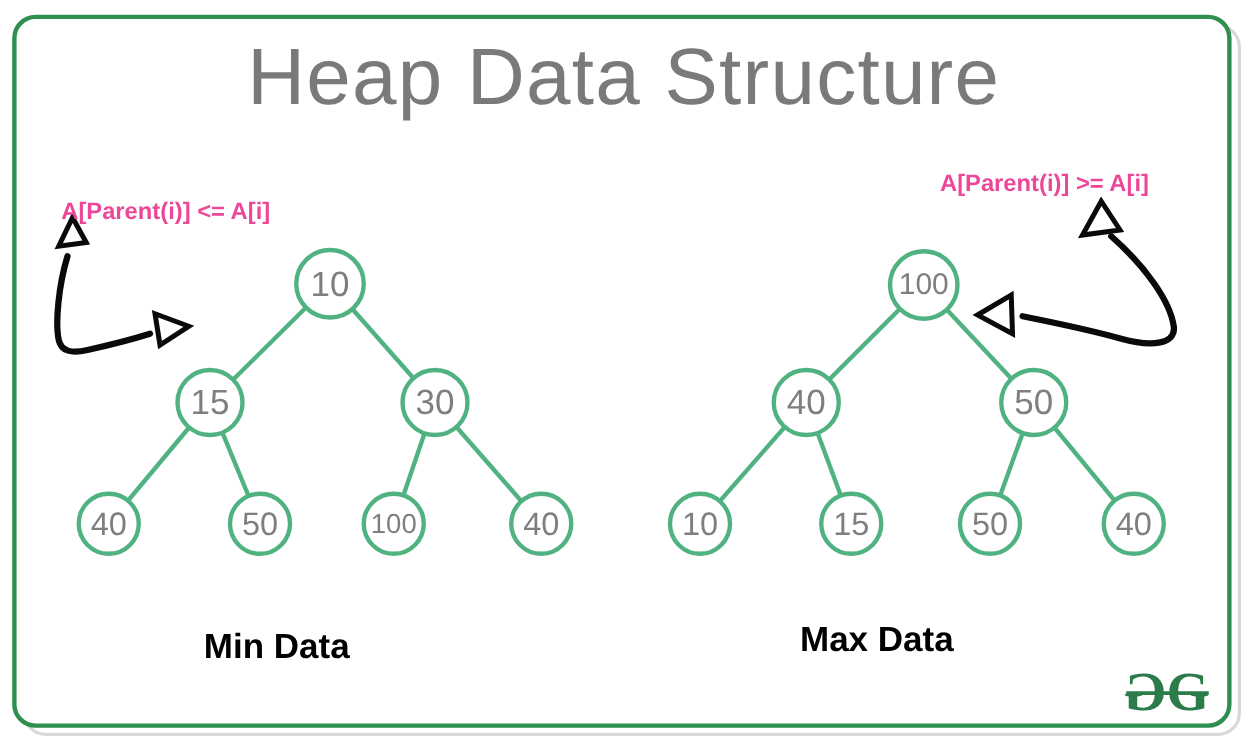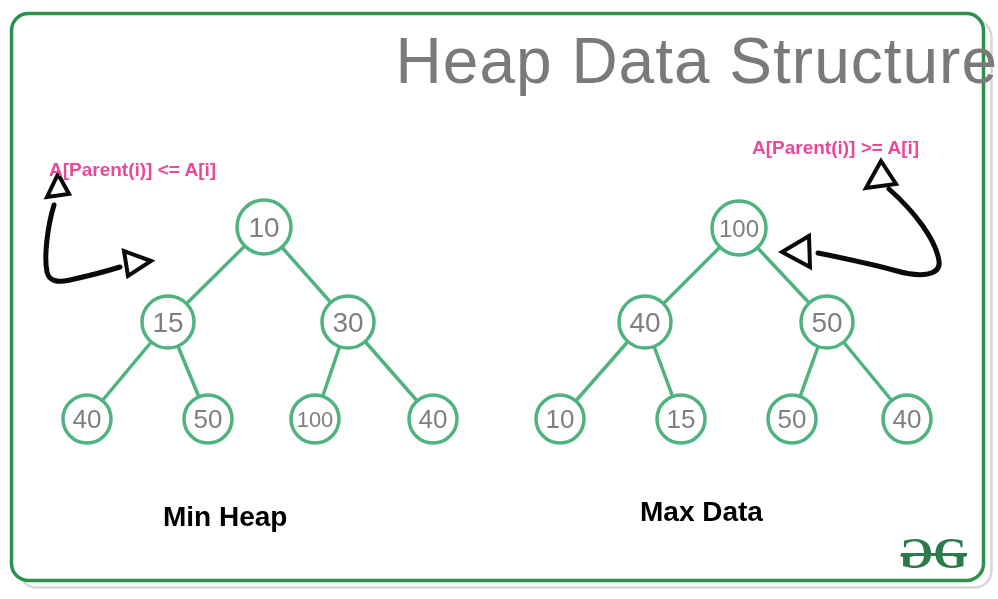--- a/index.html
+++ b/index.html
@@ -2,21 +2,21 @@
 <html><head>
 <meta charset="utf-8">
 <style>
   html,body{margin:0;padding:0;background:#ffffff;}
   .canvas{
     position:relative;width:998px;height:599px;background:#ffffff;
     font-family:"Liberation Sans",sans-serif;overflow:hidden;
   }
   .diagram-svg{position:absolute;left:0;top:0;}
   .title{
-    position:absolute;top:24px;left:0;width:100%;text-align:right;
+    position:absolute;top:24px;left:0;width:100%;text-align:center;
     font-size:64px;font-weight:400;color:#7a7a7a;letter-spacing:1px;
     white-space:nowrap;
   }
   .annotation{
     position:absolute;font-weight:bold;font-size:19px;color:#ec4899;
     white-space:nowrap;
   }
   .anno-min{left:49px;top:159px;}
   .anno-max{left:752px;top:137px;}
   .heap-label{
@@ -128,21 +128,21 @@
       <polygon class="arrow-head" points="782,252 809,236 810,267"></polygon>
     </g>
   </svg>
 
   <div class="title">Heap Data Structure</div>
 
   <div class="annotation anno-min">A[Parent(i)] &lt;= A[i]</div>
 
   <div class="annotation anno-max">A[Parent(i)] &gt;= A[i]</div>
 
-  <div class="heap-label label-min">Min Heap</div>
+  <div class="heap-label label-min">Min Data</div>
 
   <div class="heap-label label-max">Max Data</div>
 
   <div class="logo">
     <span class="flip">G</span><span>G</span>
     <span class="strike"></span>
   </div>
 
 </div>
 

